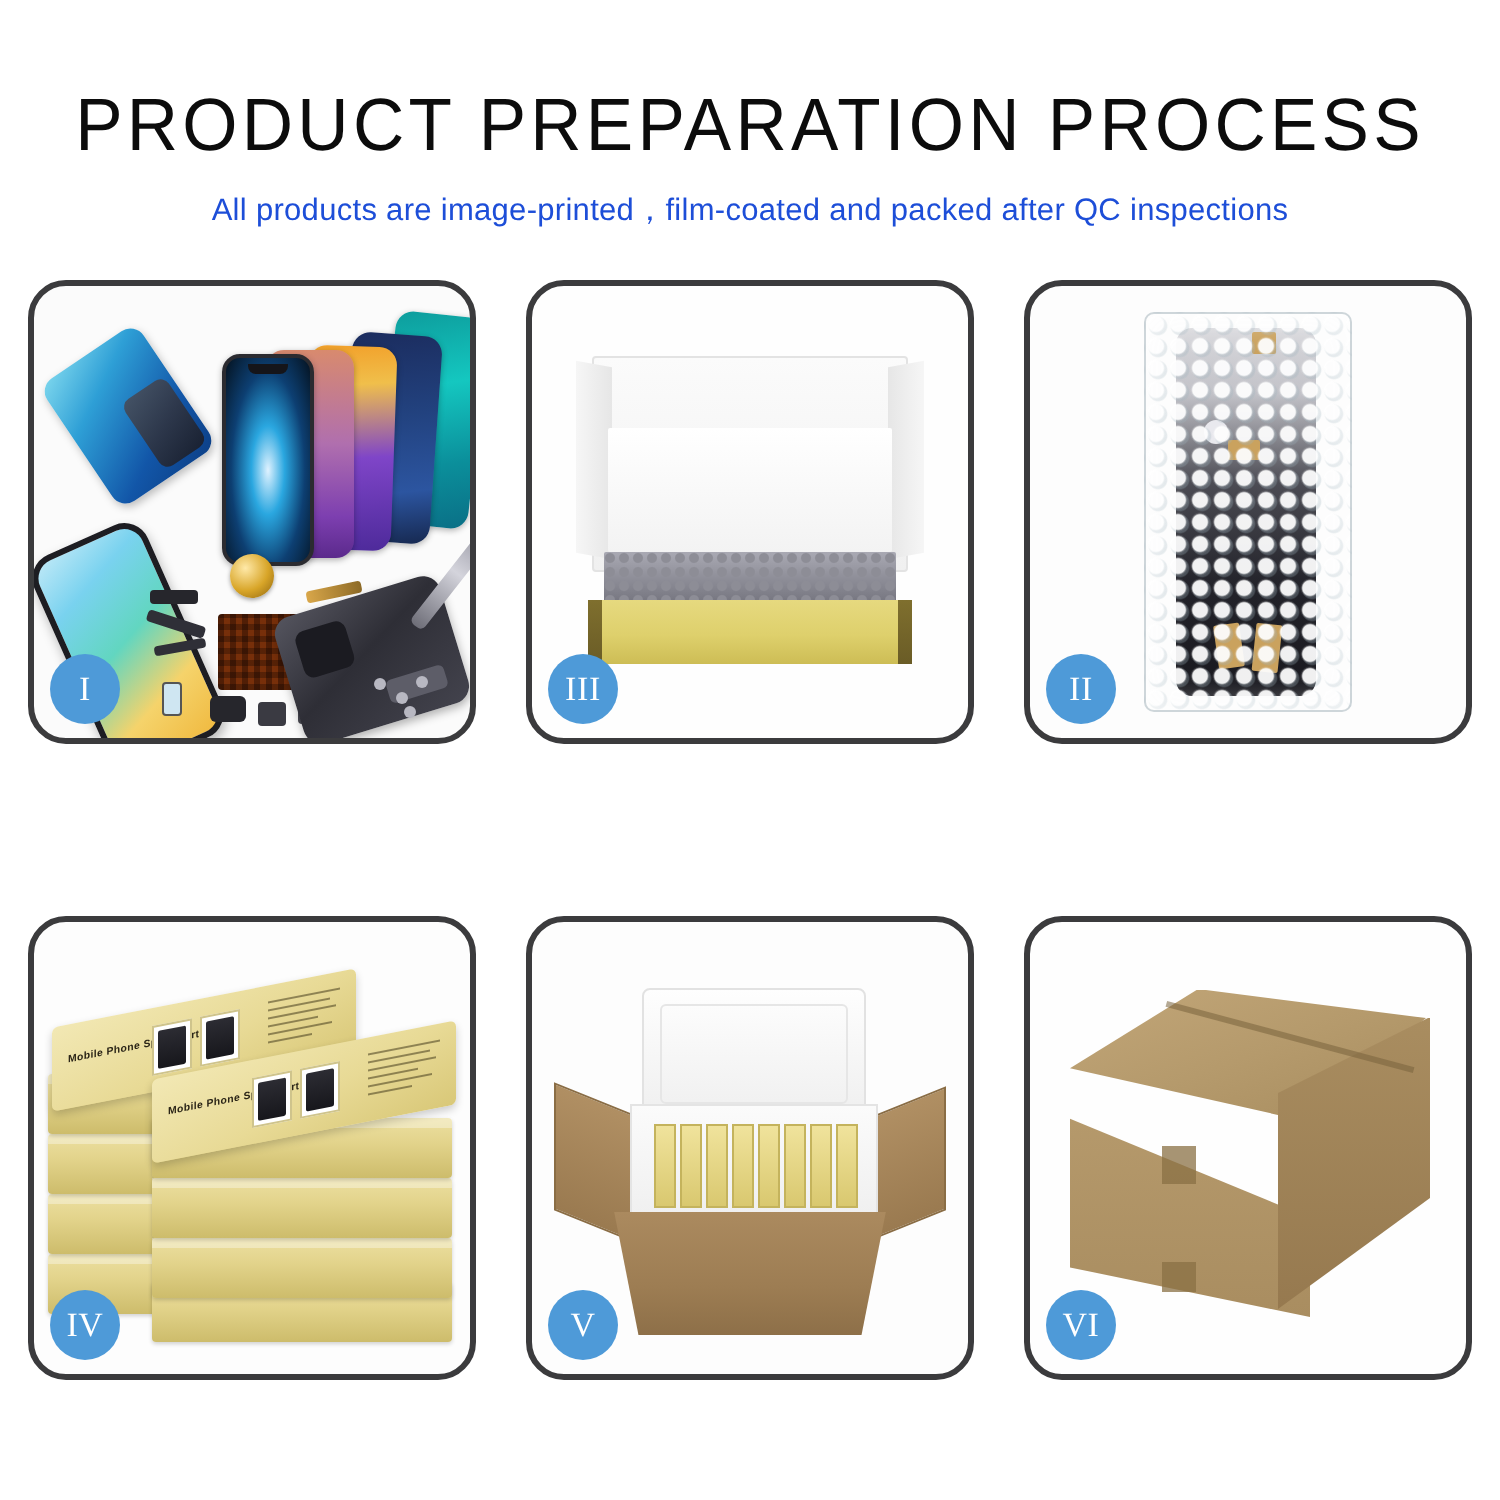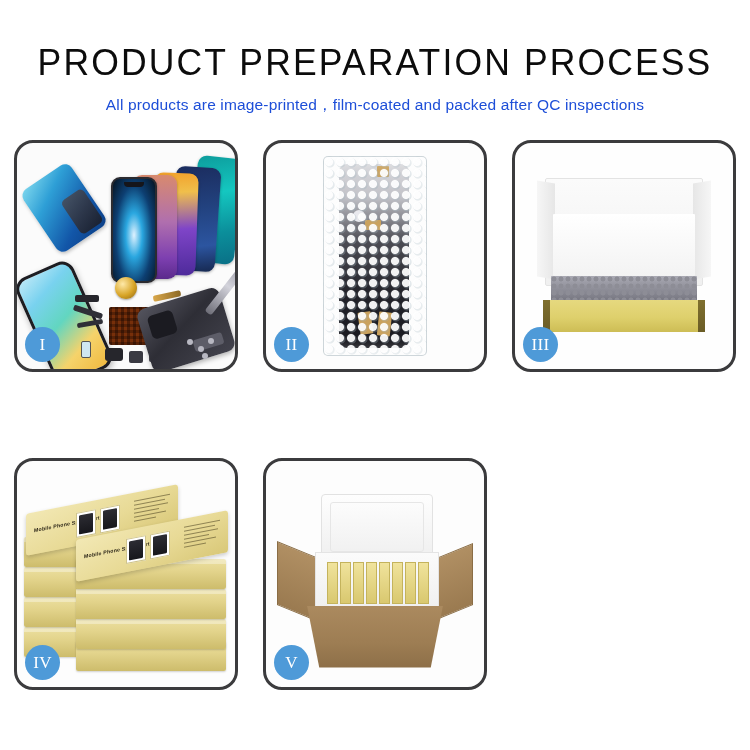--- a/index.html
+++ b/index.html
@@ -338,47 +338,47 @@
         <div class="screws">
             <i></i>
             <i></i>
             <i></i>
             <i></i>
           </div>
       </div>
       <div class="badge">I</div>
     </div>
 
-    <div class="panel p2">
-      <div class="stage">
-        <div class="bagwrap">
-          <div class="bagitem">
-            <span class="tape t1"></span>
-            <span class="tape t2"></span>
-            <span class="tape t3"></span>
-            <span class="tape t4"></span>
-          </div>
-          <div class="bubble"></div>
-        </div>
-      </div>
-      <div class="badge">II</div>
-    </div>
-
     <div class="panel p3">
       <div class="stage">
         <div class="obox">
           <div class="lid-back"></div>
           <div class="flap-l"></div>
           <div class="flap-r"></div>
           <div class="foam-sheet"></div>
           <div class="foam-grey"></div>
           <div class="box-front"></div>
         </div>
       </div>
       <div class="badge">III</div>
+    </div>
+
+    <div class="panel p2">
+      <div class="stage">
+        <div class="bagwrap">
+          <div class="bagitem">
+            <span class="tape t1"></span>
+            <span class="tape t2"></span>
+            <span class="tape t3"></span>
+            <span class="tape t4"></span>
+          </div>
+          <div class="bubble"></div>
+        </div>
+      </div>
+      <div class="badge">II</div>
     </div>
 
     <div class="panel p4">
       <div class="stage">
         <div class="stack">
           <div class="sbox sL4"></div>
           <div class="sbox sL3"></div>
           <div class="sbox sL2"></div>
           <div class="sbox sL1"></div>
           <div class="sbox sR4"></div>
@@ -442,15 +442,28 @@
               <i></i>
               <i></i>
               <i></i>
           </div>
           <div class="cbody"></div>
         </div>
       </div>
       <div class="badge">V</div>
     </div>
 
+    <div class="panel p6">
+      <div class="stage">
+        <div class="sealed">
+          <div class="sl-top"></div>
+          <div class="sl-left"></div>
+          <div class="sl-right"></div>
+          <div class="seam"></div>
+          <div class="tapebit tb1"></div>
+          <div class="tapebit tb2"></div>
+        </div>
+      </div>
+      <div class="badge">VI</div>
+    </div>
 
   </div>
 </div>
 
 </body></html>

